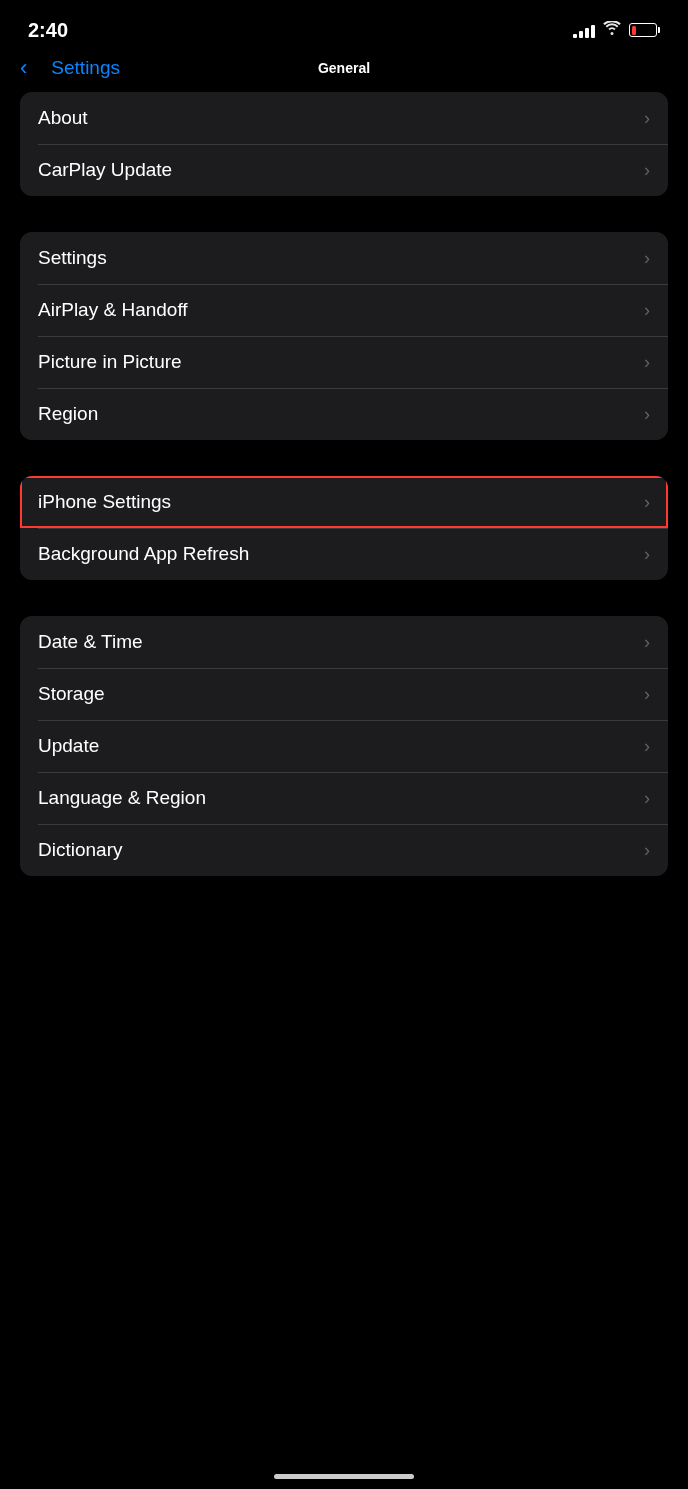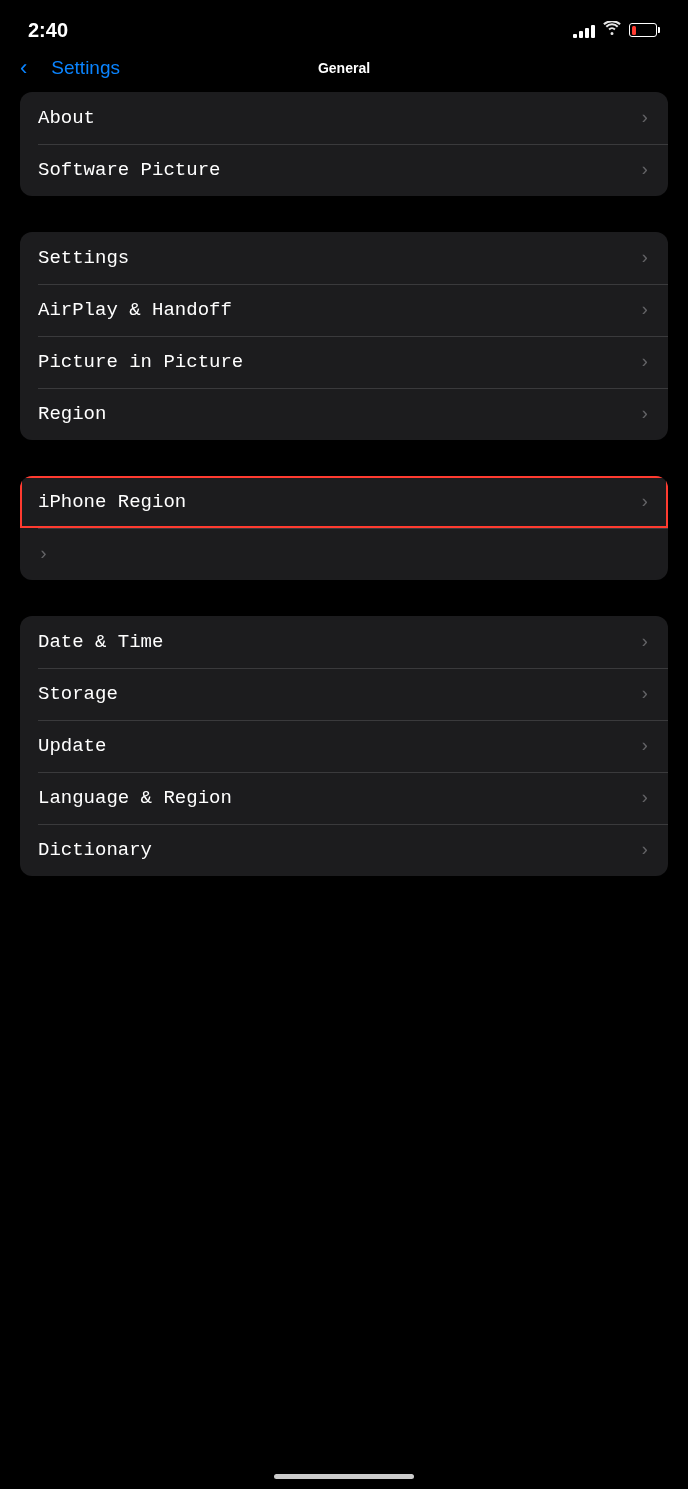--- a/index.html
+++ b/index.html
@@ -138,21 +138,20 @@
     }
 
     .section-item {
       display: flex;
       align-items: center;
       justify-content: space-between;
       padding: 14px 18px;
       min-height: 52px;
       position: relative;
       cursor: pointer;
-      font-family: Liberation Mono, monospace;
     }
 
     .section-item:not(:last-child)::after {
       content: '';
       position: absolute;
       bottom: 0;
       left: 18px;
       right: 0;
       height: 0.5px;
       background: #3a3a3c;
@@ -227,21 +226,21 @@
 </div>
 
 <div class="settings-content">
 
   <div class="section">
     <div class="section-item">
       <span class="item-label">About</span>
       <span class="item-chevron">›</span>
     </div>
     <div class="section-item">
-      <span class="item-label">Software Picture</span>
+      <span class="item-label">CarPlay Update</span>
       <span class="item-chevron">›</span>
     </div>
   </div>
 
   <div class="section">
     <div class="section-item">
       <span class="item-label">Settings</span>
       <span class="item-chevron">›</span>
     </div>
     <div class="section-item">
@@ -253,24 +252,25 @@
       <span class="item-chevron">›</span>
     </div>
     <div class="section-item">
       <span class="item-label">Region</span>
       <span class="item-chevron">›</span>
     </div>
   </div>
 
   <div class="section">
     <div class="section-item highlighted">
-      <span class="item-label">iPhone Region</span>
-      <span class="item-chevron">›</span>
-    </div>
-    <div class="section-item">
+      <span class="item-label">iPhone Settings</span>
+      <span class="item-chevron">›</span>
+    </div>
+    <div class="section-item">
+      <span class="item-label">Background App Refresh</span>
       <span class="item-chevron">›</span>
     </div>
   </div>
 
   <div class="section">
     <div class="section-item">
       <span class="item-label">Date &amp; Time</span>
       <span class="item-chevron">›</span>
     </div>
     <div class="section-item">

